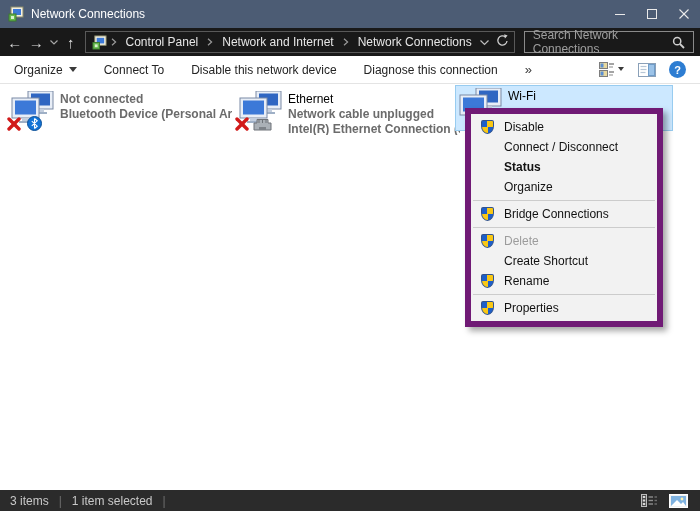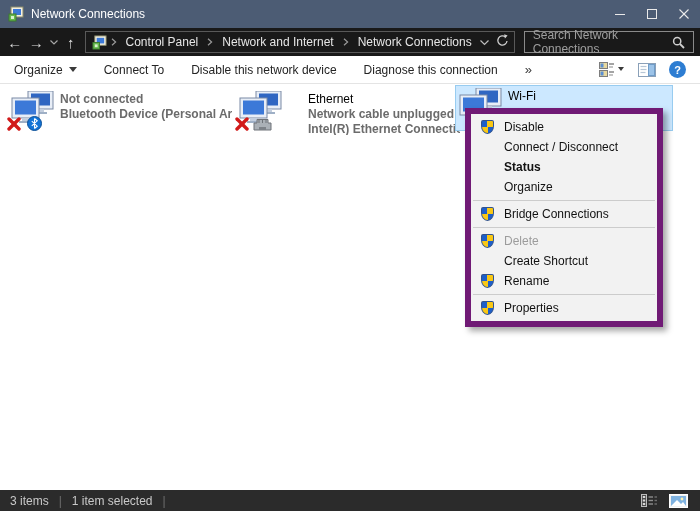--- a/index.html
+++ b/index.html
@@ -33,21 +33,21 @@
   .tool-btn .caret { margin-left:6px; display:inline-flex; }
   .overflow-btn { color:#3a3a3a; font-size:13px; margin-right:0; }
   .tool-right { margin-left:auto; display:flex; align-items:center; gap:13px; }
   .icon-btn { display:flex; align-items:center; }
   .help-btn { width:17px; height:17px; border-radius:50%; background:#2d7dd2; color:#fff; font-weight:bold; font-size:11px; display:flex; align-items:center; justify-content:center; }
 
   
   .main { position:relative; flex:1 1 auto; background:#fff; }
   .adapter { position:absolute; display:flex; width:224px; height:46px; cursor:default; }
   .adapter:nth-child(1) { left:8px;  top:5px; }
-  .adapter:nth-child(2) { left:236px; top:5px;gap:20px; }
+  .adapter:nth-child(2) { left:236px; top:5px; }
   .adapter:nth-child(3) { left:455px; top:1px; width:218px; }
   .adapter.selected { background:#cce8ff; border:1px solid #98ccf0; }
   .adapter-icon { position:relative; width:46px; height:42px; margin:2px 4px 0 2px; flex:0 0 auto; }
   .redx { position:absolute; left:-3px; bottom:-1px; }
   .badge { position:absolute; bottom:-1px; }
   .badge-bluetooth { left:17px; }
   .badge-ethernet { left:15px; }
   .adapter-text { padding-top:3px; line-height:15px; white-space:nowrap; overflow:hidden; }
   .adapter-name { color:#000; }
   .adapter-status, .adapter-device { color:#6b6b6b;font-weight:bold; }

